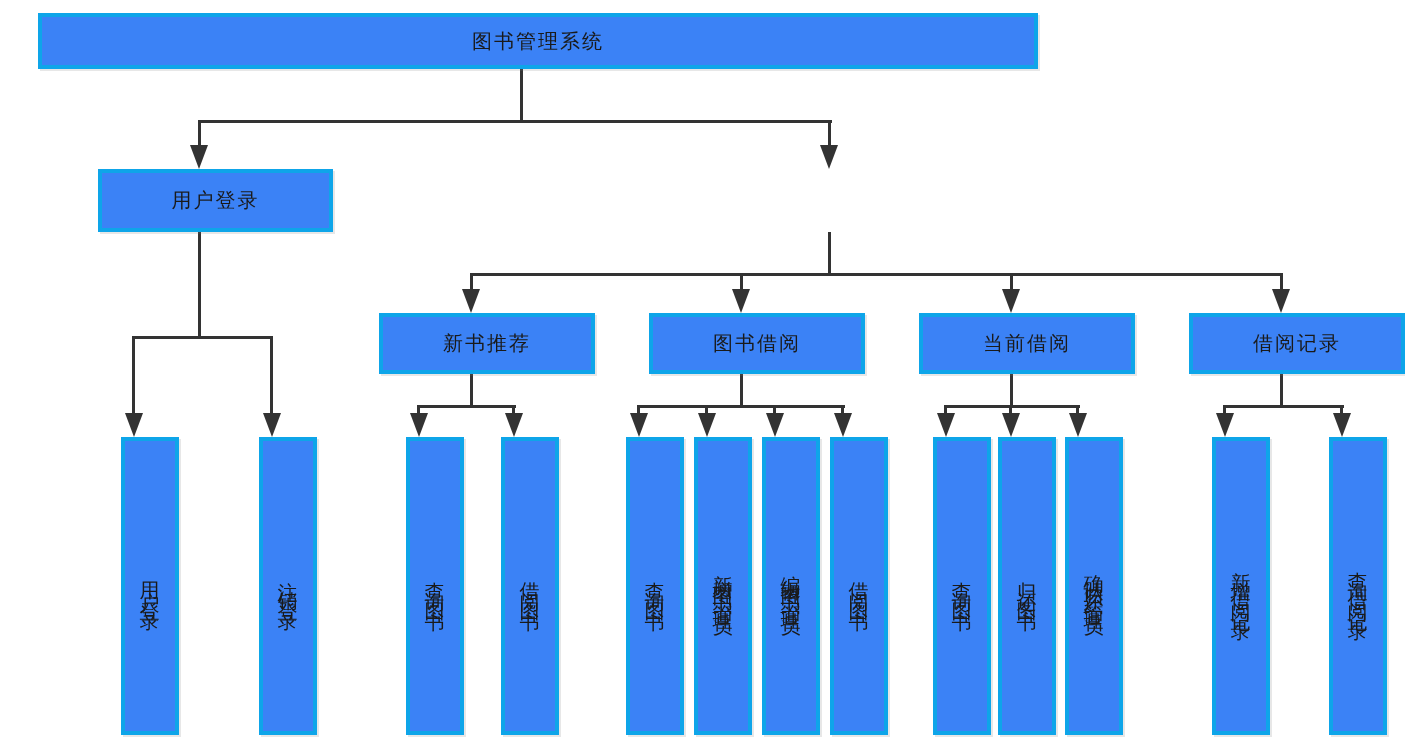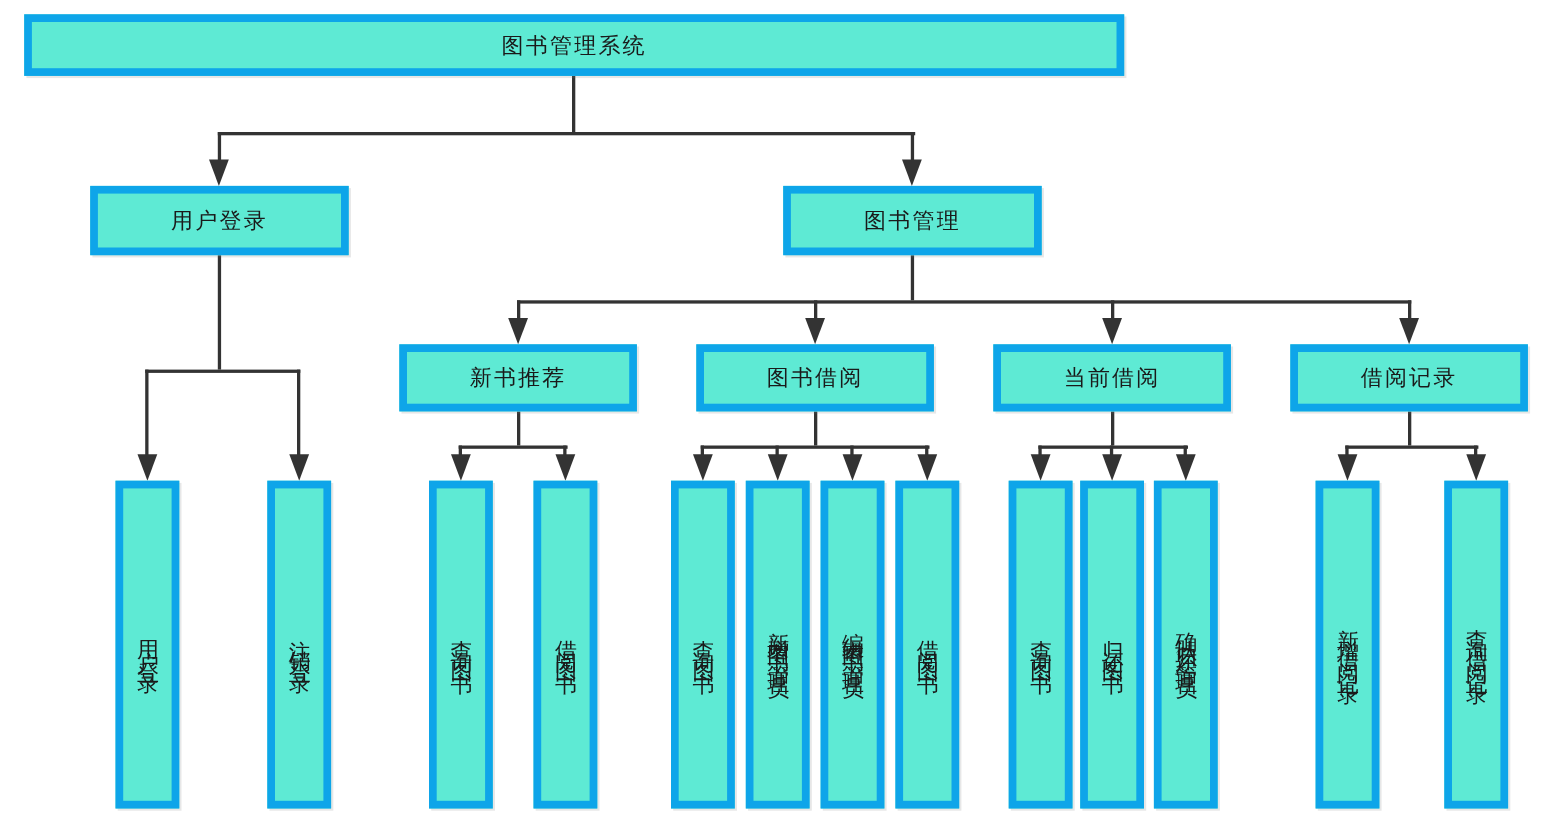--- a/index.html
+++ b/index.html
@@ -12,27 +12,28 @@
     position: relative;
     width: 1405px;
     height: 747px;
     background: #ffffff;
     overflow: hidden;
   }
   
   .box {
     position: absolute;
     box-sizing: border-box;
-    border: 7px solid #0ea5e9;
-    background: #5eead4;
+    border: 4px solid #0ea5e9;
+    background: #3b82f6;
     display: flex;
     align-items: center;
     justify-content: center;
     box-shadow: 2px 2px 0 rgba(120,120,120,0.18);
     z-index: 2;
+    margin-left: 16px;
   }
   .box .lbl {
     color: #1a1a1a;
     font-size: 20px;
     letter-spacing: 2px;
     white-space: nowrap;
   }
   .leaf .lbl {
     writing-mode: vertical-rl;
     text-orientation: mixed;
@@ -77,23 +78,20 @@
 
   <div class="ln" style="left:520px;top:69px;width:3px;height:52px"></div>
   <div class="ln" style="left:198px;top:120px;width:634px;height:3px"></div>
   <div class="ln" style="left:198px;top:120px;width:3px;height:40px"></div>
   <div class="arr" style="left:190px;top:145px"></div>
   <div class="ln" style="left:828px;top:120px;width:3px;height:40px"></div>
   <div class="arr" style="left:820px;top:145px"></div>
 
   <div class="box" style="left:82px;top:169px;width:235px;height:63px">
     <span class="lbl">用户登录</span>
-  </div>
-  <div class="box" style="left:712px;top:169px;width:235px;height:63px">
-    <span class="lbl">图书管理</span>
   </div>
 
   <div class="ln" style="left:198px;top:232px;width:3px;height:104px"></div>
   <div class="ln" style="left:132px;top:336px;width:141px;height:3px"></div>
   <div class="ln" style="left:132px;top:336px;width:3px;height:90px"></div>
   <div class="arr" style="left:125px;top:413px"></div>
   <div class="ln" style="left:270px;top:336px;width:3px;height:90px"></div>
   <div class="arr" style="left:263px;top:413px"></div>
 
   <div class="ln" style="left:828px;top:232px;width:3px;height:41px"></div>

